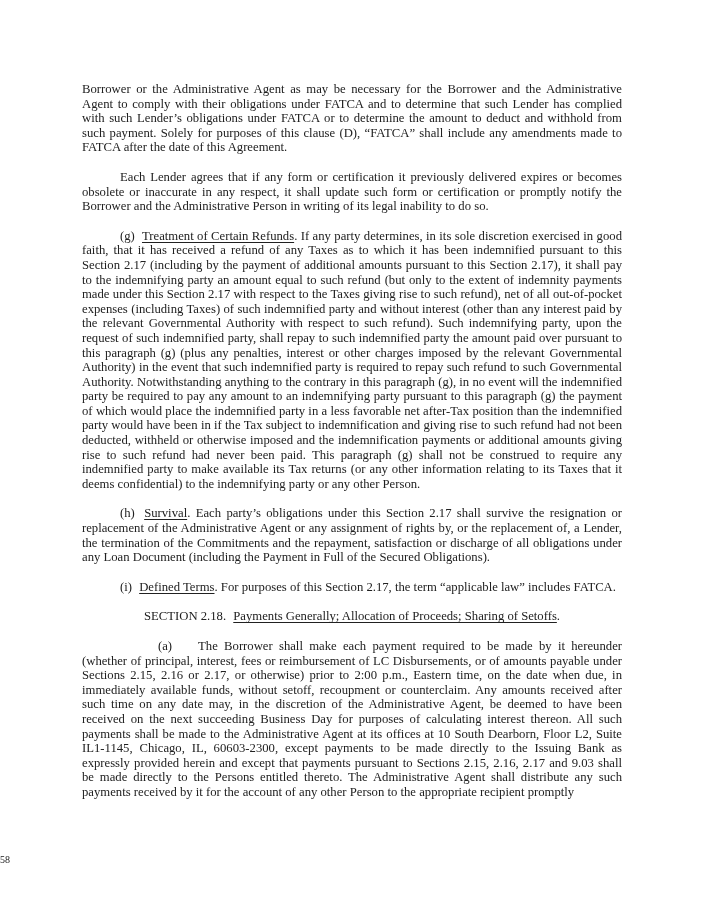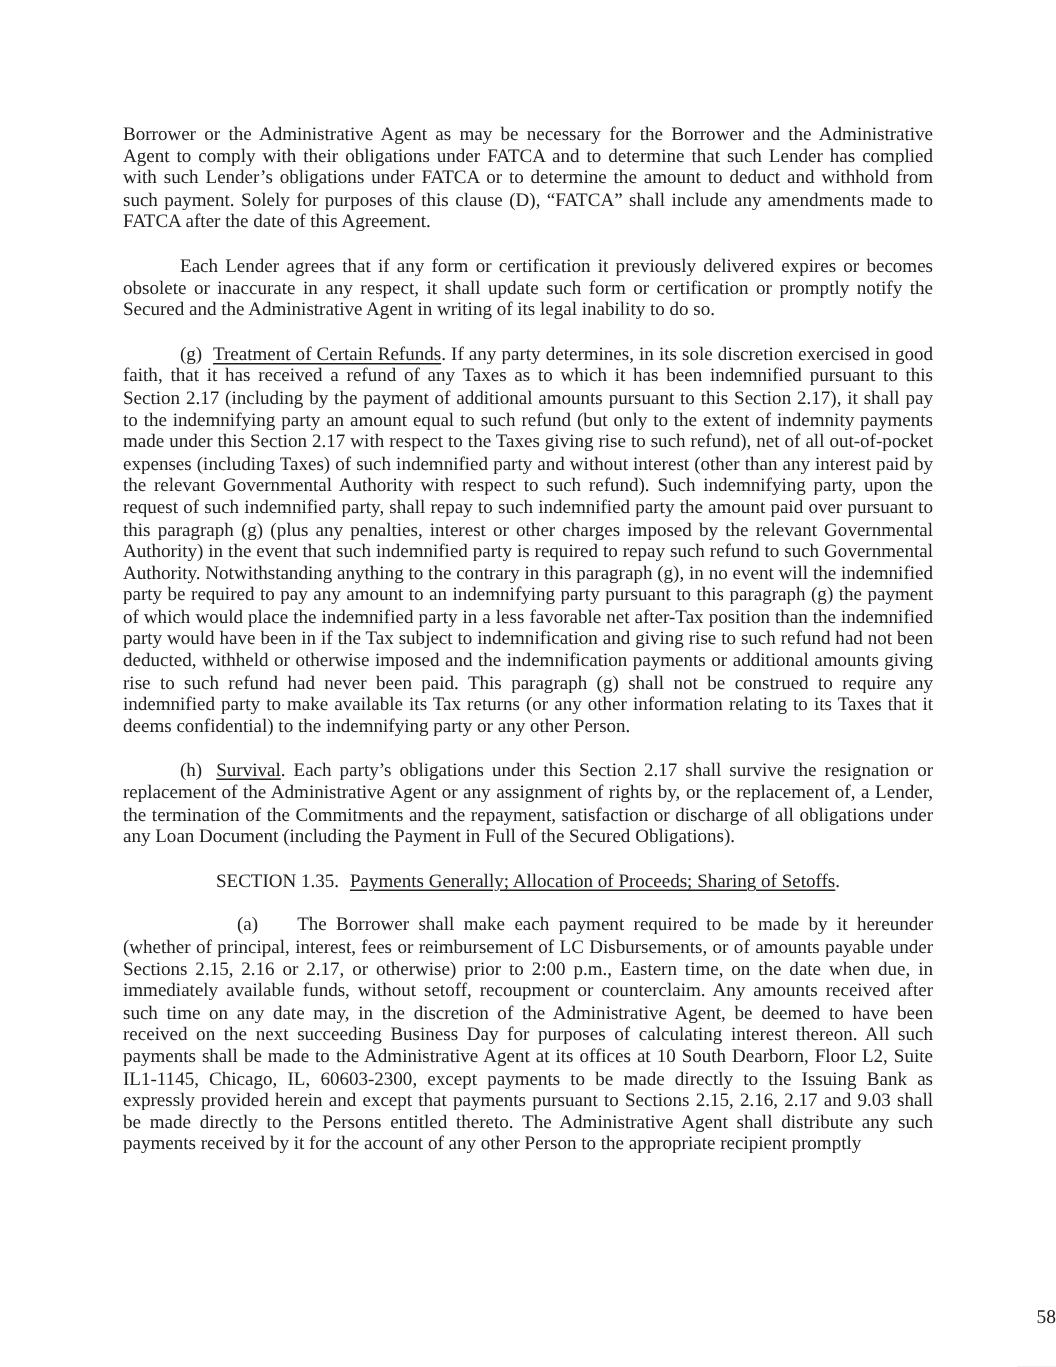--- a/index.html
+++ b/index.html
@@ -29,40 +29,40 @@
   .sect { text-align: center; text-indent: 0; }
   .u { text-decoration: underline; text-underline-offset: 1.5px; margin-top: 13px; }
   .plabel { margin-right: 4px; }
   .sect-num { margin-right: 4px; }
   .tabgap { display: inline-block; width: 26px; }
   .pagenum {
     position: absolute;
     top: 854px;
     left: 0;
     width: 100%;
-    text-align: right;
-    font-size: 13px;
-    margin-top: 16px;
+    text-align: left;
+    font-size: 10px;
   }
 </style>
 </head>
 <body>
 
 <div class="page">
   <div class="content">
 
     <p class="para"><span>Borrower or the Administrative Agent as may be necessary for the Borrower and the Administrative Agent to comply with their obligations under FATCA and to determine that such Lender has complied with such Lender’s obligations under FATCA or to determine the amount to deduct and withhold from such payment.  Solely for purposes of this clause (D), “FATCA” shall include any amendments made to FATCA after the date of this Agreement.</span></p>
 
-    <p class="para indent"><span>Each Lender agrees that if any form or certification it previously delivered expires or becomes obsolete or inaccurate in any respect, it shall update such form or certification or promptly notify the Secured and the Administrative Agent in writing of its legal inability to do so.</span></p>
+    <p class="para indent"><span>Each Lender agrees that if any form or certification it previously delivered expires or becomes obsolete or inaccurate in any respect, it shall update such form or certification or promptly notify the Borrower and the Administrative Person in writing of its legal inability to do so.</span></p>
 
     <p class="para indent"><span class="plabel">(g)</span> <span class="u">Treatment of Certain Refunds</span><span>.</span>  <span>If any party determines, in its sole discretion exercised in good faith, that it has received a refund of any Taxes as to which it has been indemnified pursuant to this Section 2.17 (including by the payment of additional amounts pursuant to this Section 2.17), it shall pay to the indemnifying party an amount equal to such refund (but only to the extent of indemnity payments made under this Section 2.17 with respect to the Taxes giving rise to such refund), net of all out-of-pocket expenses (including Taxes) of such indemnified party and without interest (other than any interest paid by the relevant Governmental Authority with respect to such refund).  Such indemnifying party, upon the request of such indemnified party, shall repay to such indemnified party the amount paid over pursuant to this paragraph (g) (plus any penalties, interest or other charges imposed by the relevant Governmental Authority) in the event that such indemnified party is required to repay such refund to such Governmental Authority.  Notwithstanding anything to the contrary in this paragraph (g), in no event will the indemnified party be required to pay any amount to an indemnifying party pursuant to this paragraph (g) the payment of which would place the indemnified party in a less favorable net after-Tax position than the indemnified party would have been in if the Tax subject to indemnification and giving rise to such refund had not been deducted, withheld or otherwise imposed and the indemnification payments or additional amounts giving rise to such refund had never been paid.  This paragraph (g) shall not be construed to require any indemnified party to make available its Tax returns (or any other information relating to its Taxes that it deems confidential) to the indemnifying party or any other Person.</span></p>
 
     <p class="para indent"><span class="plabel">(h)</span> <span class="u">Survival</span><span>.</span>  <span>Each party’s obligations under this Section 2.17 shall survive the resignation or replacement of the Administrative Agent or any assignment of rights by, or the replacement of, a Lender, the termination of the Commitments and the repayment, satisfaction or discharge of all obligations under any Loan Document (including the Payment in Full of the Secured Obligations).</span></p>
 
+    <p class="para indent"><span class="plabel">(i)</span> <span class="u">Defined Terms</span><span>.</span>  <span>For purposes of this Section 2.17, the term “applicable law” includes FATCA.</span></p>
 
-    <p class="para sect"><span class="sect-num">SECTION 1.35.</span> <span class="u">Payments Generally; Allocation of Proceeds; Sharing of Setoffs</span><span>.</span></p>
+    <p class="para sect"><span class="sect-num">SECTION 2.18.</span> <span class="u">Payments Generally; Allocation of Proceeds; Sharing of Setoffs</span><span>.</span></p>
 
     <p class="para para-a"><span>(a)</span><span class="tabgap"></span><span>The Borrower shall make each payment required to be made by it hereunder (whether of principal, interest, fees or reimbursement of LC Disbursements, or of amounts payable under Sections 2.15, 2.16 or 2.17, or otherwise) prior to 2:00 p.m., Eastern time, on the date when due, in immediately available funds, without setoff, recoupment or counterclaim.  Any amounts received after such time on any date may, in the discretion of the Administrative Agent, be deemed to have been received on the next succeeding Business Day for purposes of calculating interest thereon.  All such payments shall be made to the Administrative Agent at its offices at 10 South Dearborn, Floor L2, Suite IL1-1145, Chicago, IL, 60603-2300, except payments to be made directly to the Issuing Bank as expressly provided herein and except that payments pursuant to Sections 2.15, 2.16, 2.17 and 9.03 shall be made directly to the Persons entitled thereto.  The Administrative Agent shall distribute any such payments received by it for the account of any other Person to the appropriate recipient promptly</span></p>
 
   </div>
 
   <div class="pagenum">58</div>
 </div>
 
 </body></html>

